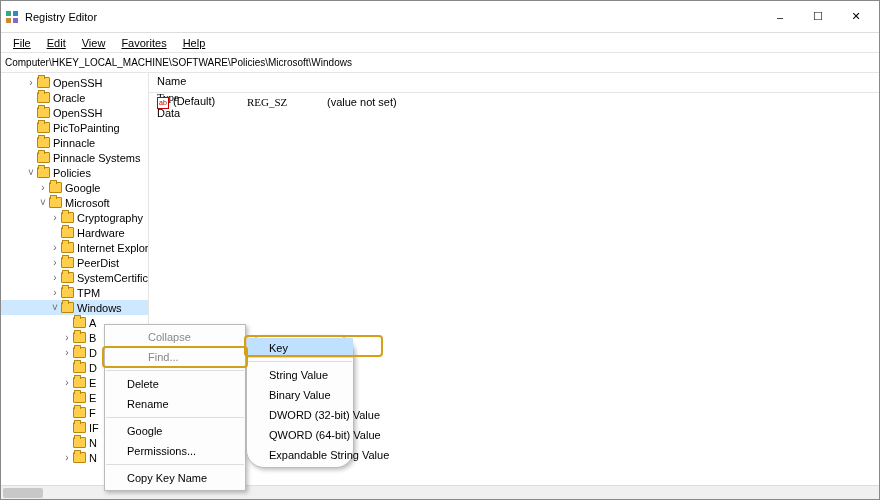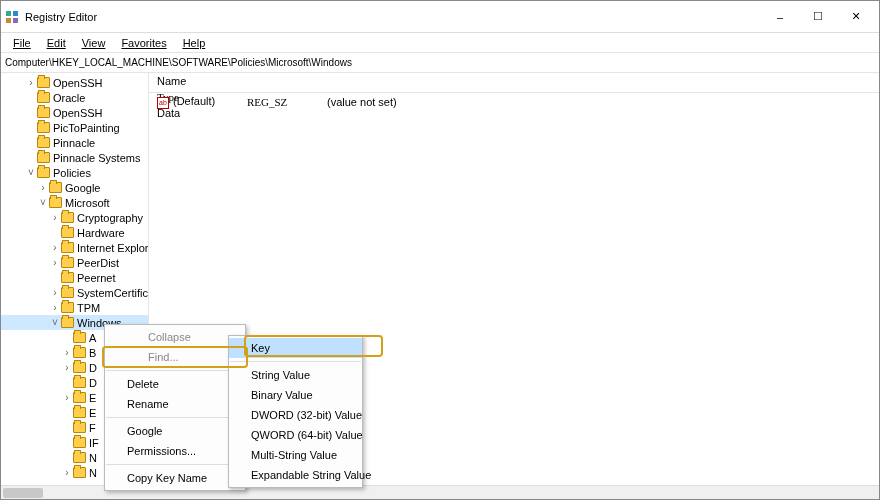--- a/index.html
+++ b/index.html
@@ -180,26 +180,20 @@
               <span class="label">Internet Explorer</span>
             </div>
             <div class="trow">
               <span class="ind" style="width: 48px;"></span>
               <span class="g">›</span>
               <span class="folder-icon"></span>
               <span class="label">PeerDist</span>
             </div>
             <div class="trow">
               <span class="ind" style="width: 48px;"></span>
-              <span class="g"></span>
-              <span class="folder-icon"></span>
-              <span class="label">Peernet</span>
-            </div>
-            <div class="trow">
-              <span class="ind" style="width: 48px;"></span>
               <span class="g">›</span>
               <span class="folder-icon"></span>
               <span class="label">SystemCertificates</span>
             </div>
             <div class="trow">
               <span class="ind" style="width: 48px;"></span>
               <span class="g">›</span>
               <span class="folder-icon"></span>
               <span class="label">TPM</span>
             </div>
@@ -294,28 +288,27 @@
         <div class="ci sep"></div>
         <div class="ci">Delete</div>
         <div class="ci">Rename</div>
         <div class="ci sep"></div>
         <div class="ci">Google</div>
         <div class="ci">Permissions...</div>
         <div class="ci sep"></div>
         <div class="ci">Copy Key Name</div>
       </div>
 
-    <div class="ctxmenu" id="ctx2" style="left: 227px; top: 262px; width: 135px;">
+    <div class="ctxmenu" id="ctx2" style="left: 245px; top: 262px; width: 108px; border-radius: 18px;">
         <div class="ci hover">Key</div>
         <div class="ci sep"></div>
         <div class="ci">String Value</div>
         <div class="ci">Binary Value</div>
         <div class="ci">DWORD (32-bit) Value</div>
         <div class="ci">QWORD (64-bit) Value</div>
-        <div class="ci">Multi-String Value</div>
         <div class="ci">Expandable String Value</div>
       </div>
 
     <div class="highlight-box" id="hl1" style="left: 101px; top: 273px; width: 146px; height: 22px;"></div>
     <div class="highlight-box" id="hl2" style="left: 243px; top: 262px; width: 139px; height: 22px;"></div>
 
   </div>
 
   <div class="hscroll">
     <div class="thumb"></div>

